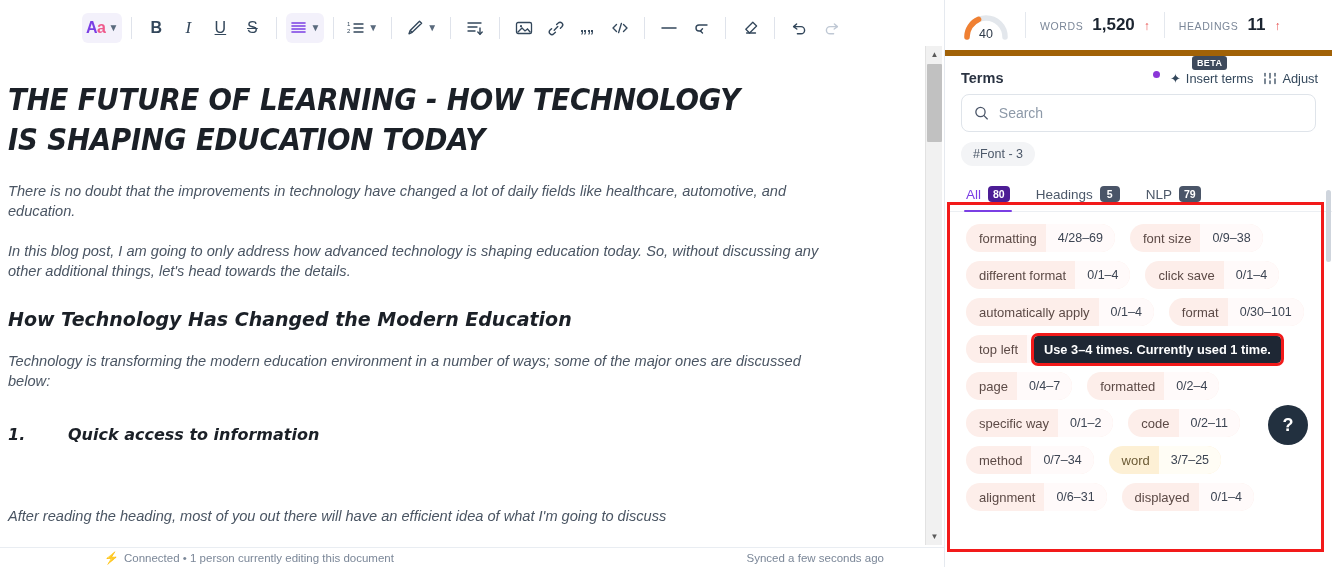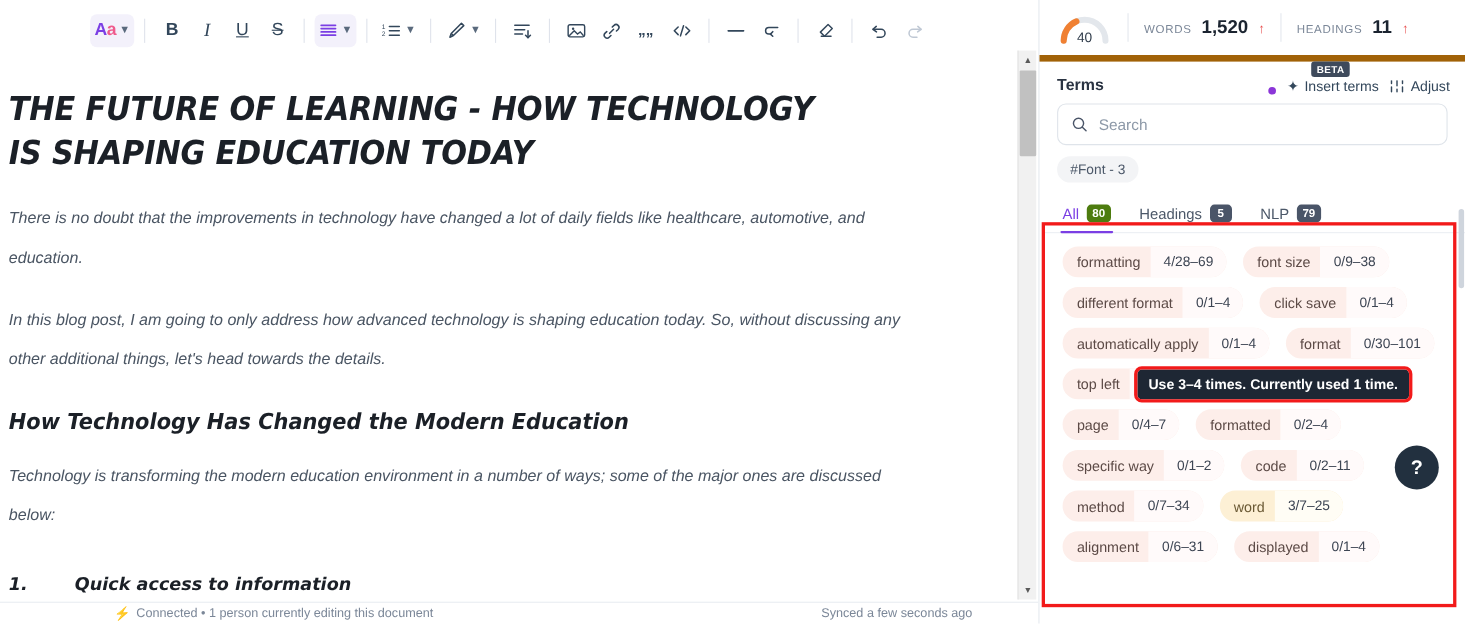--- a/index.html
+++ b/index.html
@@ -64,21 +64,21 @@
     transform: scaleX(0.92);
     transform-origin: left;
   }
   .doc h2 {
     font-family: "DejaVu Sans", sans-serif;
     font-size: 20px; font-weight: 700; color: #1b2027;
     margin: 26px 0 20px 0;
     transform: scaleX(0.95); transform-origin: left;
   }
   .doc p {
-    font-size: 14.6px; line-height: 36px;
+    font-size: 14.6px; line-height: 20px;
     color: #4a5563;
     margin: 0 0 20px 0;
   }
   .doc .ol-item {
     display: flex; gap: 0px;
     font-family: "DejaVu Sans", sans-serif;
     font-size: 16px; font-weight: 700; color: #1b2027;
     margin: 34px 0 0 0;
   }
   .doc .ol-num { width: 60px; flex: 0 0 60px; }
@@ -140,21 +140,21 @@
     text-transform: uppercase; font-weight: 500;
   }
   .metric .num { font-size: 17px; font-weight: 700; color: #1b2430; }
   .metric .arrow { font-size: 12px; color: #e8504f; font-weight: 700; }
 
   .terms-head {
     display: flex; align-items: center;
     padding: 14px 14px 8px 16px;
   }
   .terms-title { font-size: 14.5px; font-weight: 700; color: #2a3342; }
-  .terms-actions { margin-left: auto; display: flex; align-items: flex-end; gap: 10px; }
+  .terms-actions { margin-left: auto; display: flex; align-items: flex-start; gap: 10px; }
   .dot-purple { width: 7px; height: 7px; border-radius: 50%; background: #8b36d8; }
   .act { display: flex; align-items: center; gap: 5px; font-size: 12.8px; color: #33475b; cursor: pointer; position: relative; }
   .act .ic { font-size: 13px; color: #33475b; line-height: 1; }
   .beta {
     position: absolute; top: -15px; left: 22px;
     background: #3e4a5c; color: #fff;
     font-size: 9px; font-weight: 700; letter-spacing: 0.4px;
     padding: 2px 5px; border-radius: 3px;
   }
   .search-wrap { padding: 0 16px; }
@@ -189,21 +189,21 @@
     border-bottom: 1px solid #eceff3;
   }
   .tab { display: flex; align-items: center; gap: 7px; padding-bottom: 9px; cursor: pointer; position: relative; }
   .tab .t-lab { font-size: 13.5px; color: #4c5869; }
   .tab.active .t-lab { color: #7b3fe4; }
   .tab .cnt {
     font-size: 10.5px; font-weight: 700; color: #fff;
     background: #4a5568; border-radius: 4px; padding: 2px 5px; min-width: 20px;
     text-align: center;
   }
-  .tab.active .cnt { background: #4d7c0f; }
+  .tab.active .cnt { background: #4c1d95; }
   .tab.active::after {
     content: ""; position: absolute; left: -2px; right: -2px; bottom: -1px;
     height: 2.5px; background: #7b3fe4; border-radius: 2px;
   }
 
   .terms-list { padding: 12px 16px 0 18px; display: flex; flex-direction: column; gap: 9px; }
   .t-row { display: flex; gap: 15px; align-items: center; }
   .term {
     display: flex; align-items: center;
     background: #fdeeea; border-radius: 18px;

